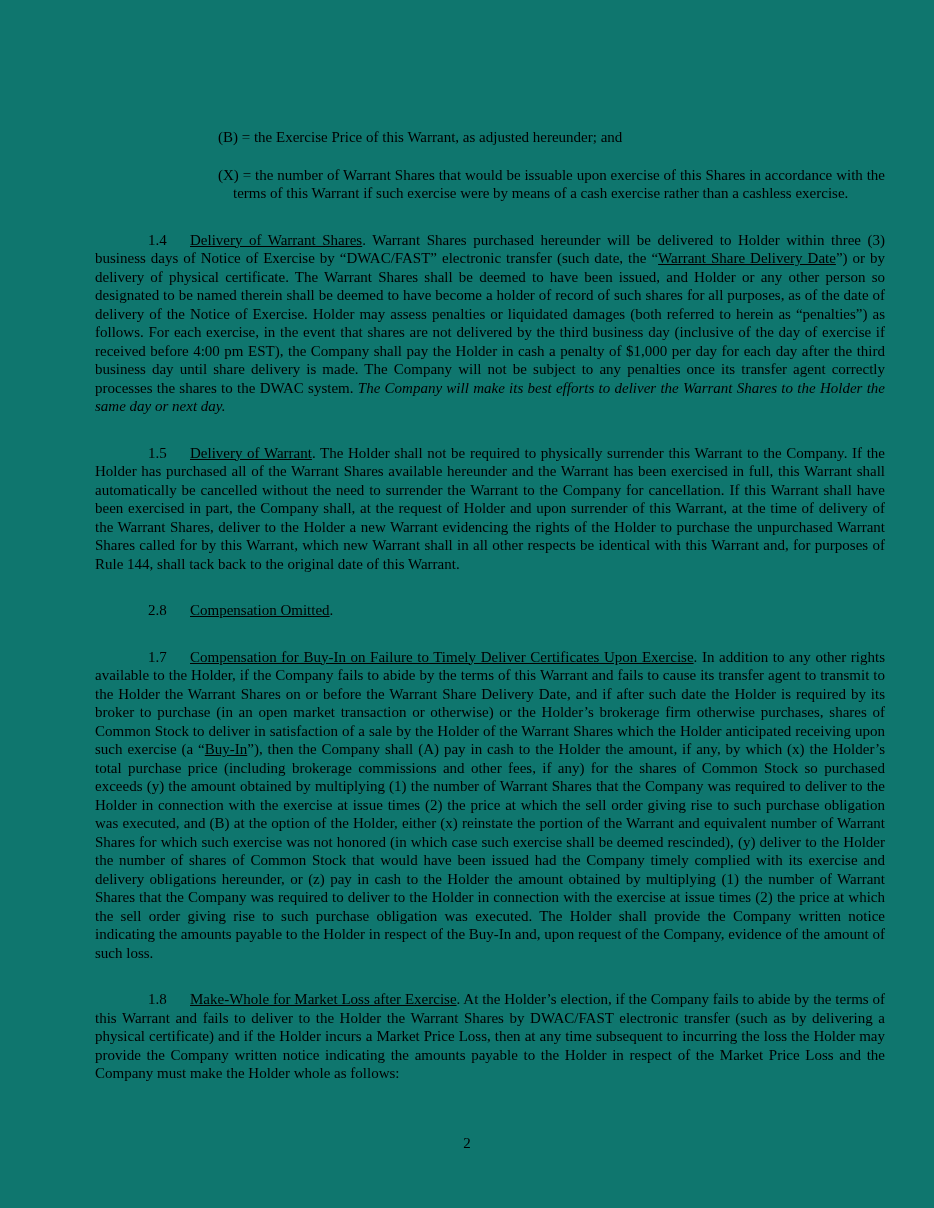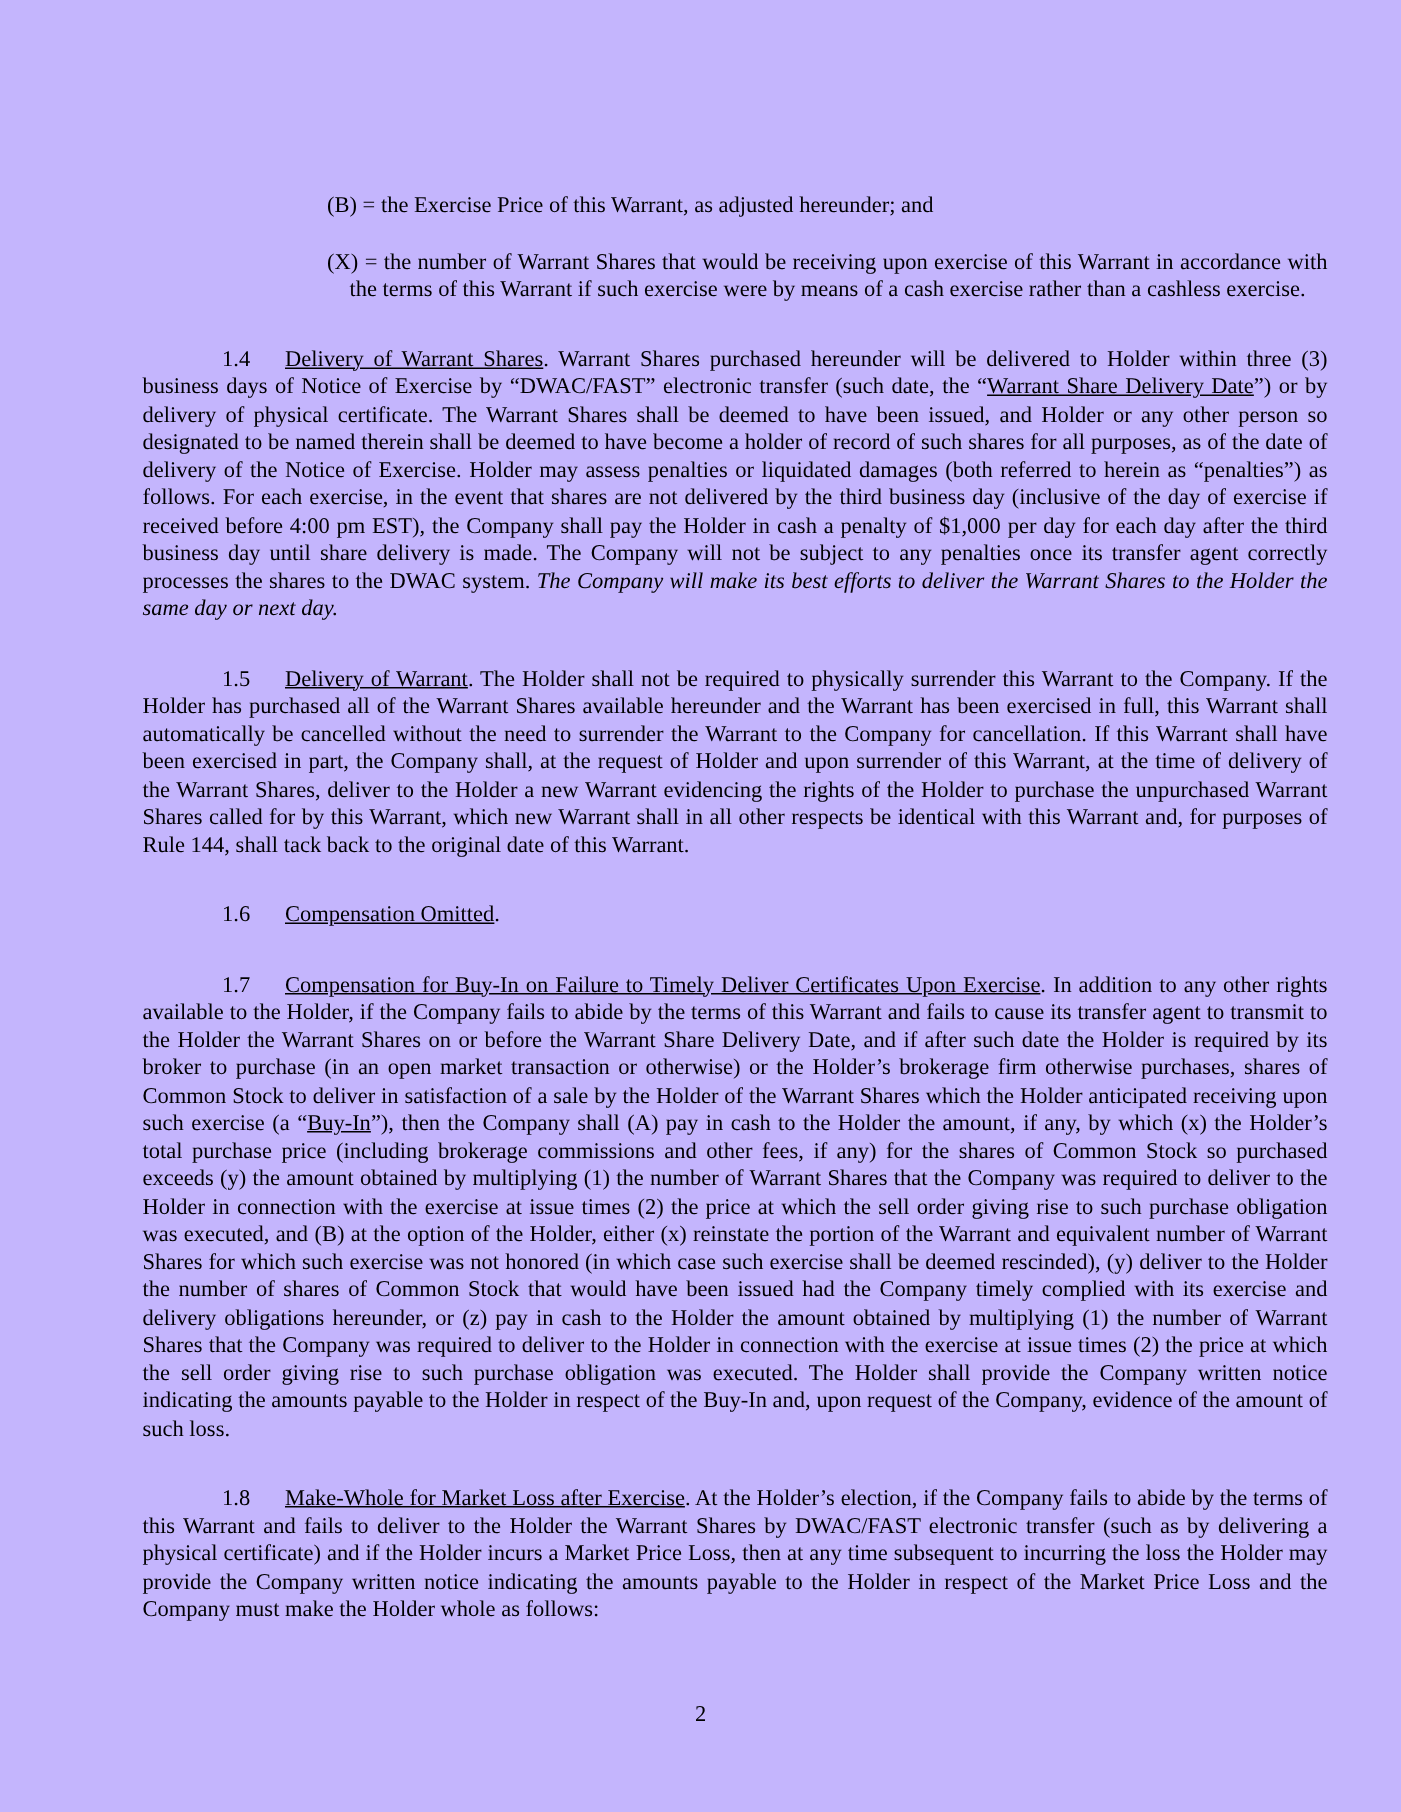--- a/index.html
+++ b/index.html
@@ -1,20 +1,20 @@
 <!DOCTYPE html>
 <html><head>
 <meta charset="utf-8">
 <style>
   html, body { margin: 0; padding: 0; background: #ffffff; }
   .page {
     position: relative;
     width: 934px;
     height: 1208px;
-    background: #c4b5fd;
+    background: #0f766e;
     overflow: hidden;
     font-family: "Liberation Serif", "DejaVu Serif", serif;
     font-size: 15px;
     line-height: 18.5px;
     color: #000000;
   }
   .content {
     position: absolute;
     left: 95px;
     top: 128px;
@@ -50,23 +50,23 @@
     text-align: center;
     font-size: 15px;
   }
 </style>
 </head>
 <body>
 
 <div class="page">
   <div class="content" id="doc-body">
       <p class="def"><span>(B) = the Exercise Price of this Warrant, as adjusted hereunder; and</span></p>
-      <p class="def"><span>(X) = the number of Warrant Shares that would be receiving upon exercise of this Warrant in accordance with the terms of this Warrant if such exercise were by means of a cash exercise rather than a cashless exercise.</span></p>
+      <p class="def"><span>(X) = the number of Warrant Shares that would be issuable upon exercise of this Shares in accordance with the terms of this Warrant if such exercise were by means of a cash exercise rather than a cashless exercise.</span></p>
       <p class="sec"><span class="num">1.4</span><span class="u">Delivery of Warrant Shares</span><span>.  Warrant Shares purchased hereunder will be delivered to Holder within three (3) business days of Notice of Exercise by “DWAC/FAST” electronic transfer (such date, the “</span><span class="u">Warrant Share Delivery Date</span><span>”) or by delivery of physical certificate.   The Warrant Shares shall be deemed to have been issued, and Holder or any other person so designated to be named therein shall be deemed to have become a holder of record of such shares for all purposes, as of the date of delivery of the Notice of Exercise.  Holder may assess penalties or liquidated damages (both referred to herein as “penalties”) as follows.  For each exercise, in the event that shares are not delivered by the third business day (inclusive of the day of exercise if received before 4:00 pm EST), the Company shall pay the Holder in cash a penalty of $1,000 per day for each day after the third business day until share delivery is made.  The Company will not be subject to any penalties once its transfer agent correctly processes the shares to the DWAC system.  </span><span class="i">The Company will make its best efforts to deliver the Warrant Shares to the Holder the same day or next day.</span></p>
       <p class="sec"><span class="num">1.5</span><span class="u">Delivery of Warrant</span><span>.  The Holder shall not be required to physically surrender this Warrant to the Company.  If the Holder has purchased all of the Warrant Shares available hereunder and the Warrant has been exercised in full, this Warrant shall automatically be cancelled without the need to surrender the Warrant to the Company for cancellation.  If this Warrant shall have been exercised in part, the Company shall, at the request of Holder and upon surrender of this Warrant, at the time of delivery of the Warrant Shares, deliver to the Holder a new Warrant evidencing the rights of the Holder to purchase the unpurchased Warrant Shares called for by this Warrant, which new Warrant shall in all other respects be identical with this Warrant and, for purposes of Rule 144, shall tack back to the original date of this Warrant.</span></p>
-      <p class="sec"><span class="num">1.6</span><span class="u">Compensation Omitted</span><span>.</span></p>
+      <p class="sec"><span class="num">2.8</span><span class="u">Compensation Omitted</span><span>.</span></p>
       <p class="sec"><span class="num">1.7</span><span class="u">Compensation for Buy-In on Failure to Timely Deliver Certificates Upon Exercise</span><span>.  In addition to any other rights available to the Holder, if the Company fails to abide by the terms of this Warrant and fails to cause its transfer agent to transmit to the Holder the Warrant Shares on or before the Warrant Share Delivery Date, and if after such date the Holder is required by its broker to purchase (in an open market transaction or otherwise) or the Holder’s brokerage firm otherwise purchases, shares of Common Stock to deliver in satisfaction of a sale by the Holder of the Warrant Shares which the Holder anticipated receiving upon such exercise (a “</span><span class="u">Buy-In</span><span>”), then the Company shall (A) pay in cash to the Holder the amount, if any, by which (x) the Holder’s total purchase price (including brokerage commissions and other fees, if any) for the shares of Common Stock so purchased exceeds (y) the amount obtained by multiplying (1) the number of Warrant Shares that the Company was required to deliver to the Holder in connection with the exercise at issue times (2) the price at which the sell order giving rise to such purchase obligation was executed, and (B) at the option of the Holder, either (x) reinstate the portion of the Warrant and equivalent number of Warrant Shares for which such exercise was not honored (in which case such exercise shall be deemed rescinded), (y) deliver to the Holder the number of shares of Common Stock that would have been issued had the Company timely complied with its exercise and delivery obligations hereunder, or (z) pay in cash to the Holder the amount obtained by multiplying (1) the number of Warrant Shares that the Company was required to deliver to the Holder in connection with the exercise at issue times (2) the price at which the sell order giving rise to such purchase obligation was executed.  The Holder shall provide the Company written notice indicating the amounts payable to the Holder in respect of the Buy-In and, upon request of the Company, evidence of the amount of such loss.</span></p>
       <p class="sec"><span class="num">1.8</span><span class="u">Make-Whole for Market Loss after Exercise</span><span>.  At the Holder’s election, if the Company fails to abide by the terms of this Warrant and fails to deliver to the Holder the Warrant Shares by DWAC/FAST electronic transfer (such as by delivering a physical certificate) and if the Holder incurs a Market Price Loss, then at any time subsequent to incurring the loss the Holder may provide the Company written notice indicating the amounts payable to the Holder in respect of the Market Price Loss and the Company must make the Holder whole as follows:</span></p>
     </div>
   <div class="footer">
     <span>2</span>
   </div>
 </div>
 
 </body></html>

